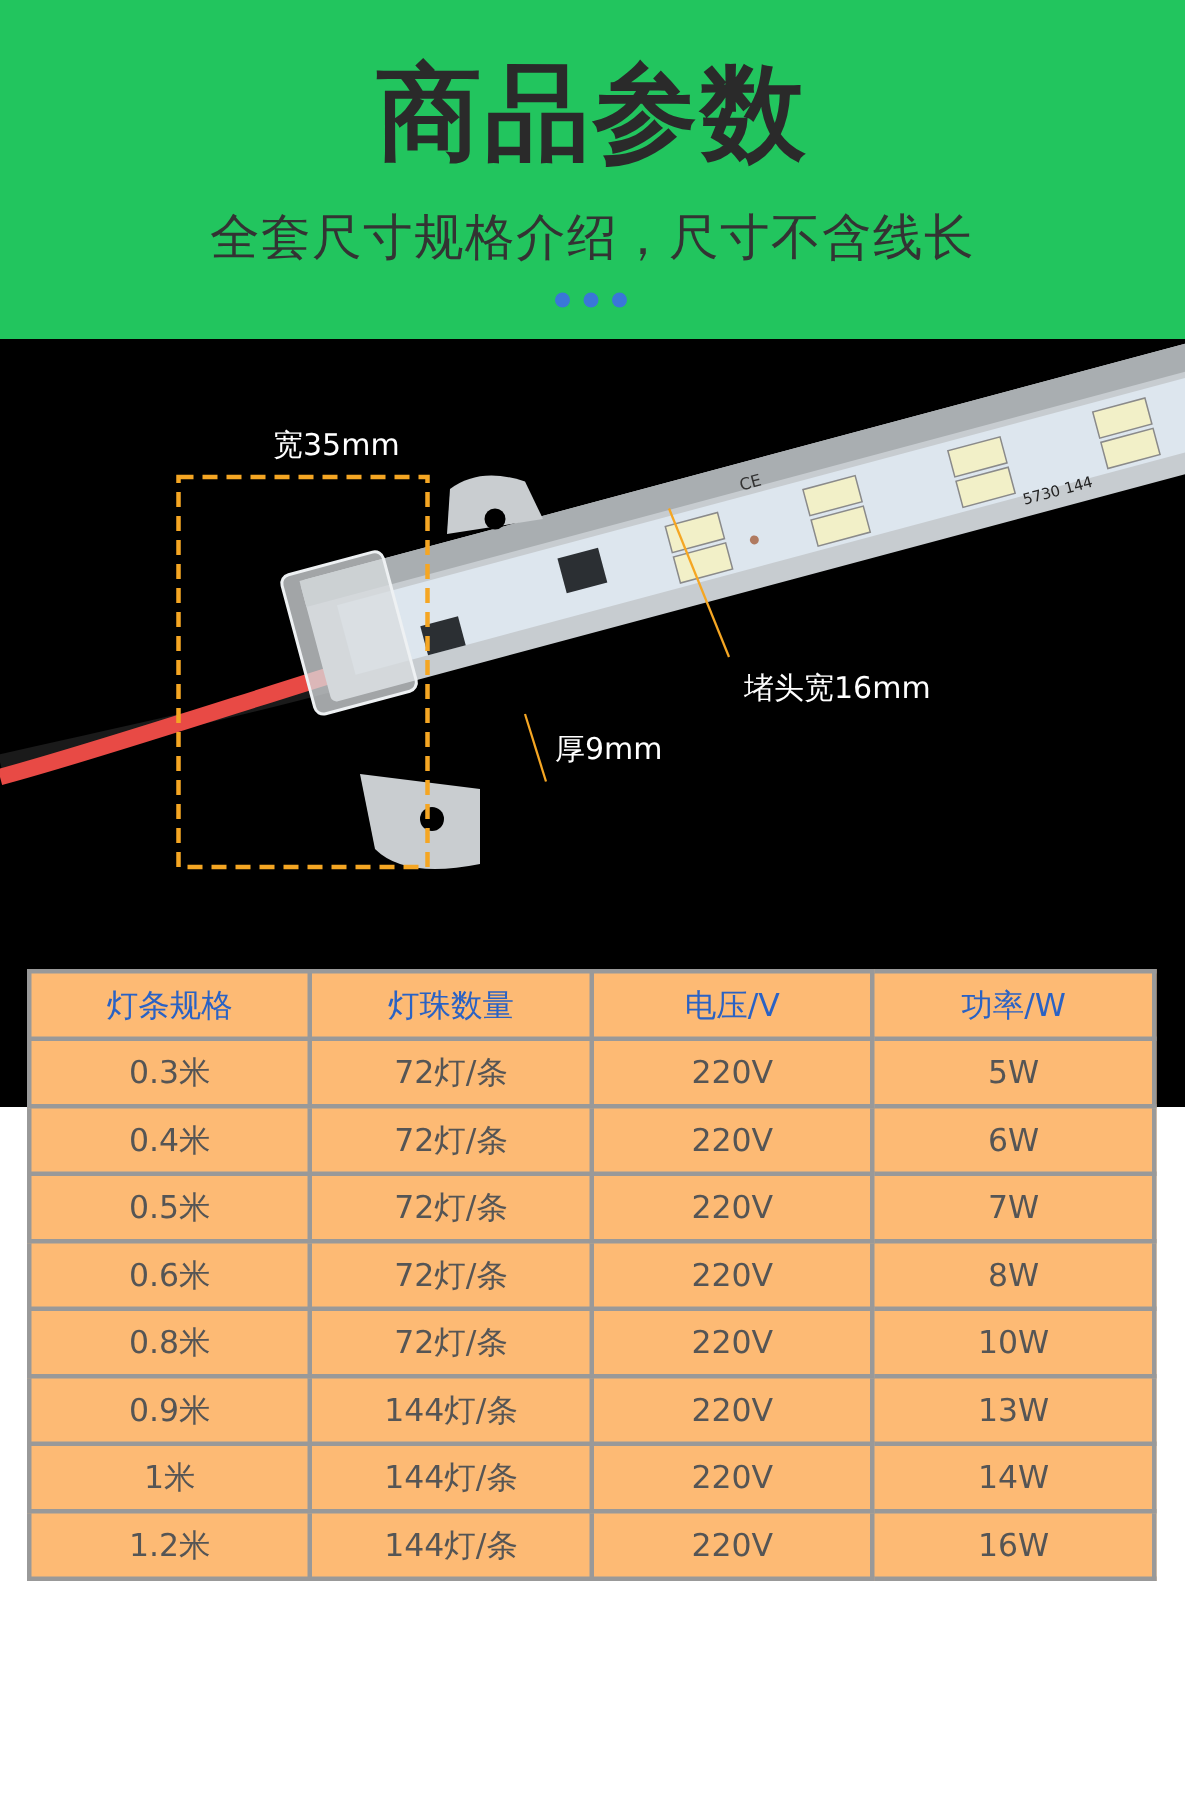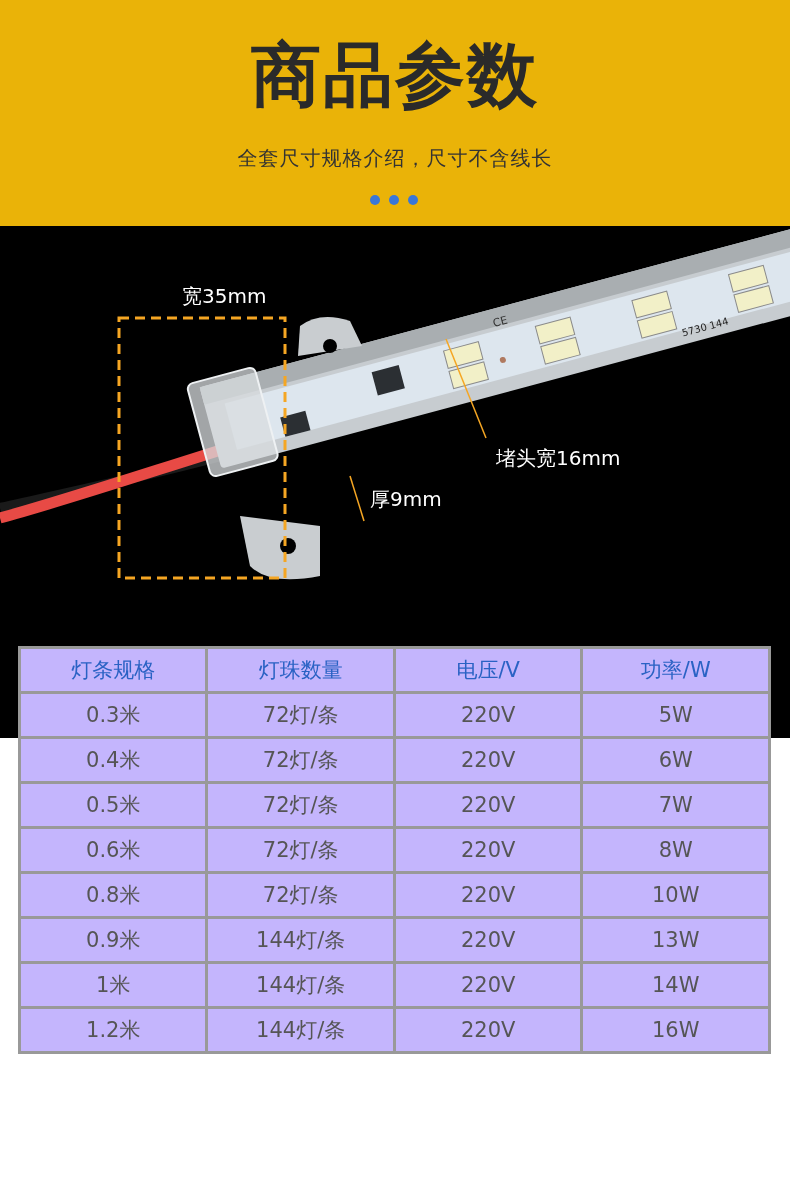--- a/index.html
+++ b/index.html
@@ -1,40 +1,40 @@
 <!DOCTYPE html>
 <html><head>
 <meta charset="utf-8">
 <style>
   * { margin: 0; padding: 0; box-sizing: border-box; }
   html, body { width: 790px; height: 1203px; background: #ffffff; overflow: hidden; }
   body { position: relative; font-family: "DejaVu Sans", "Liberation Sans", sans-serif; }
 
-  .header { position: absolute; left: 0; top: 0; width: 790px; height: 226px; background: #eab308; }
+  .header { position: absolute; left: 0; top: 0; width: 790px; height: 226px; background: #22c55e; }
   .title {
     position: absolute; left: 0; top: 30px; width: 790px; text-align: center;
     font-size: 70px; font-weight: bold; color: #2a2a2a; letter-spacing: 2px; line-height: 90px;
   }
   .subtitle {
     position: absolute; left: 0; top: 140px; width: 790px; text-align: center;
-    font-size: 20px; color: #333333; line-height: 36px; letter-spacing: 1px;
+    font-size: 33px; color: #333333; line-height: 36px; letter-spacing: 1px;
   }
   .dots { position: absolute; left: 370px; top: 195px; display: flex; gap: 9px; }
   .dot { width: 10px; height: 10px; border-radius: 50%; background: #3a77d8; }
 
   .photo { position: absolute; left: 0; top: 226px; width: 790px; height: 512px; background: #000000; overflow: hidden; }
   .photo svg { position: absolute; left: 0; top: 0; }
 
   .dim-label {
     position: absolute; color: #ffffff; font-size: 20px; line-height: 24px; white-space: nowrap; text-align: right;
   }
 
   .spec-table {
     position: absolute; left: 18px; top: 646px; width: 753px;
-    border-collapse: collapse; background: #c4b5fd;
+    border-collapse: collapse; background: #fdba74;
     border: 3px solid #999999;
   }
   .spec-table td, .spec-table th {
     border: 3px solid #999999; height: 45px; text-align: center;
     font-size: 21px; font-weight: normal; color: #555555; padding: 0;
   }
   .spec-table th { color: #2a62c4; }
   .spec-table col { width: 188px; }
 </style>
 </head>

